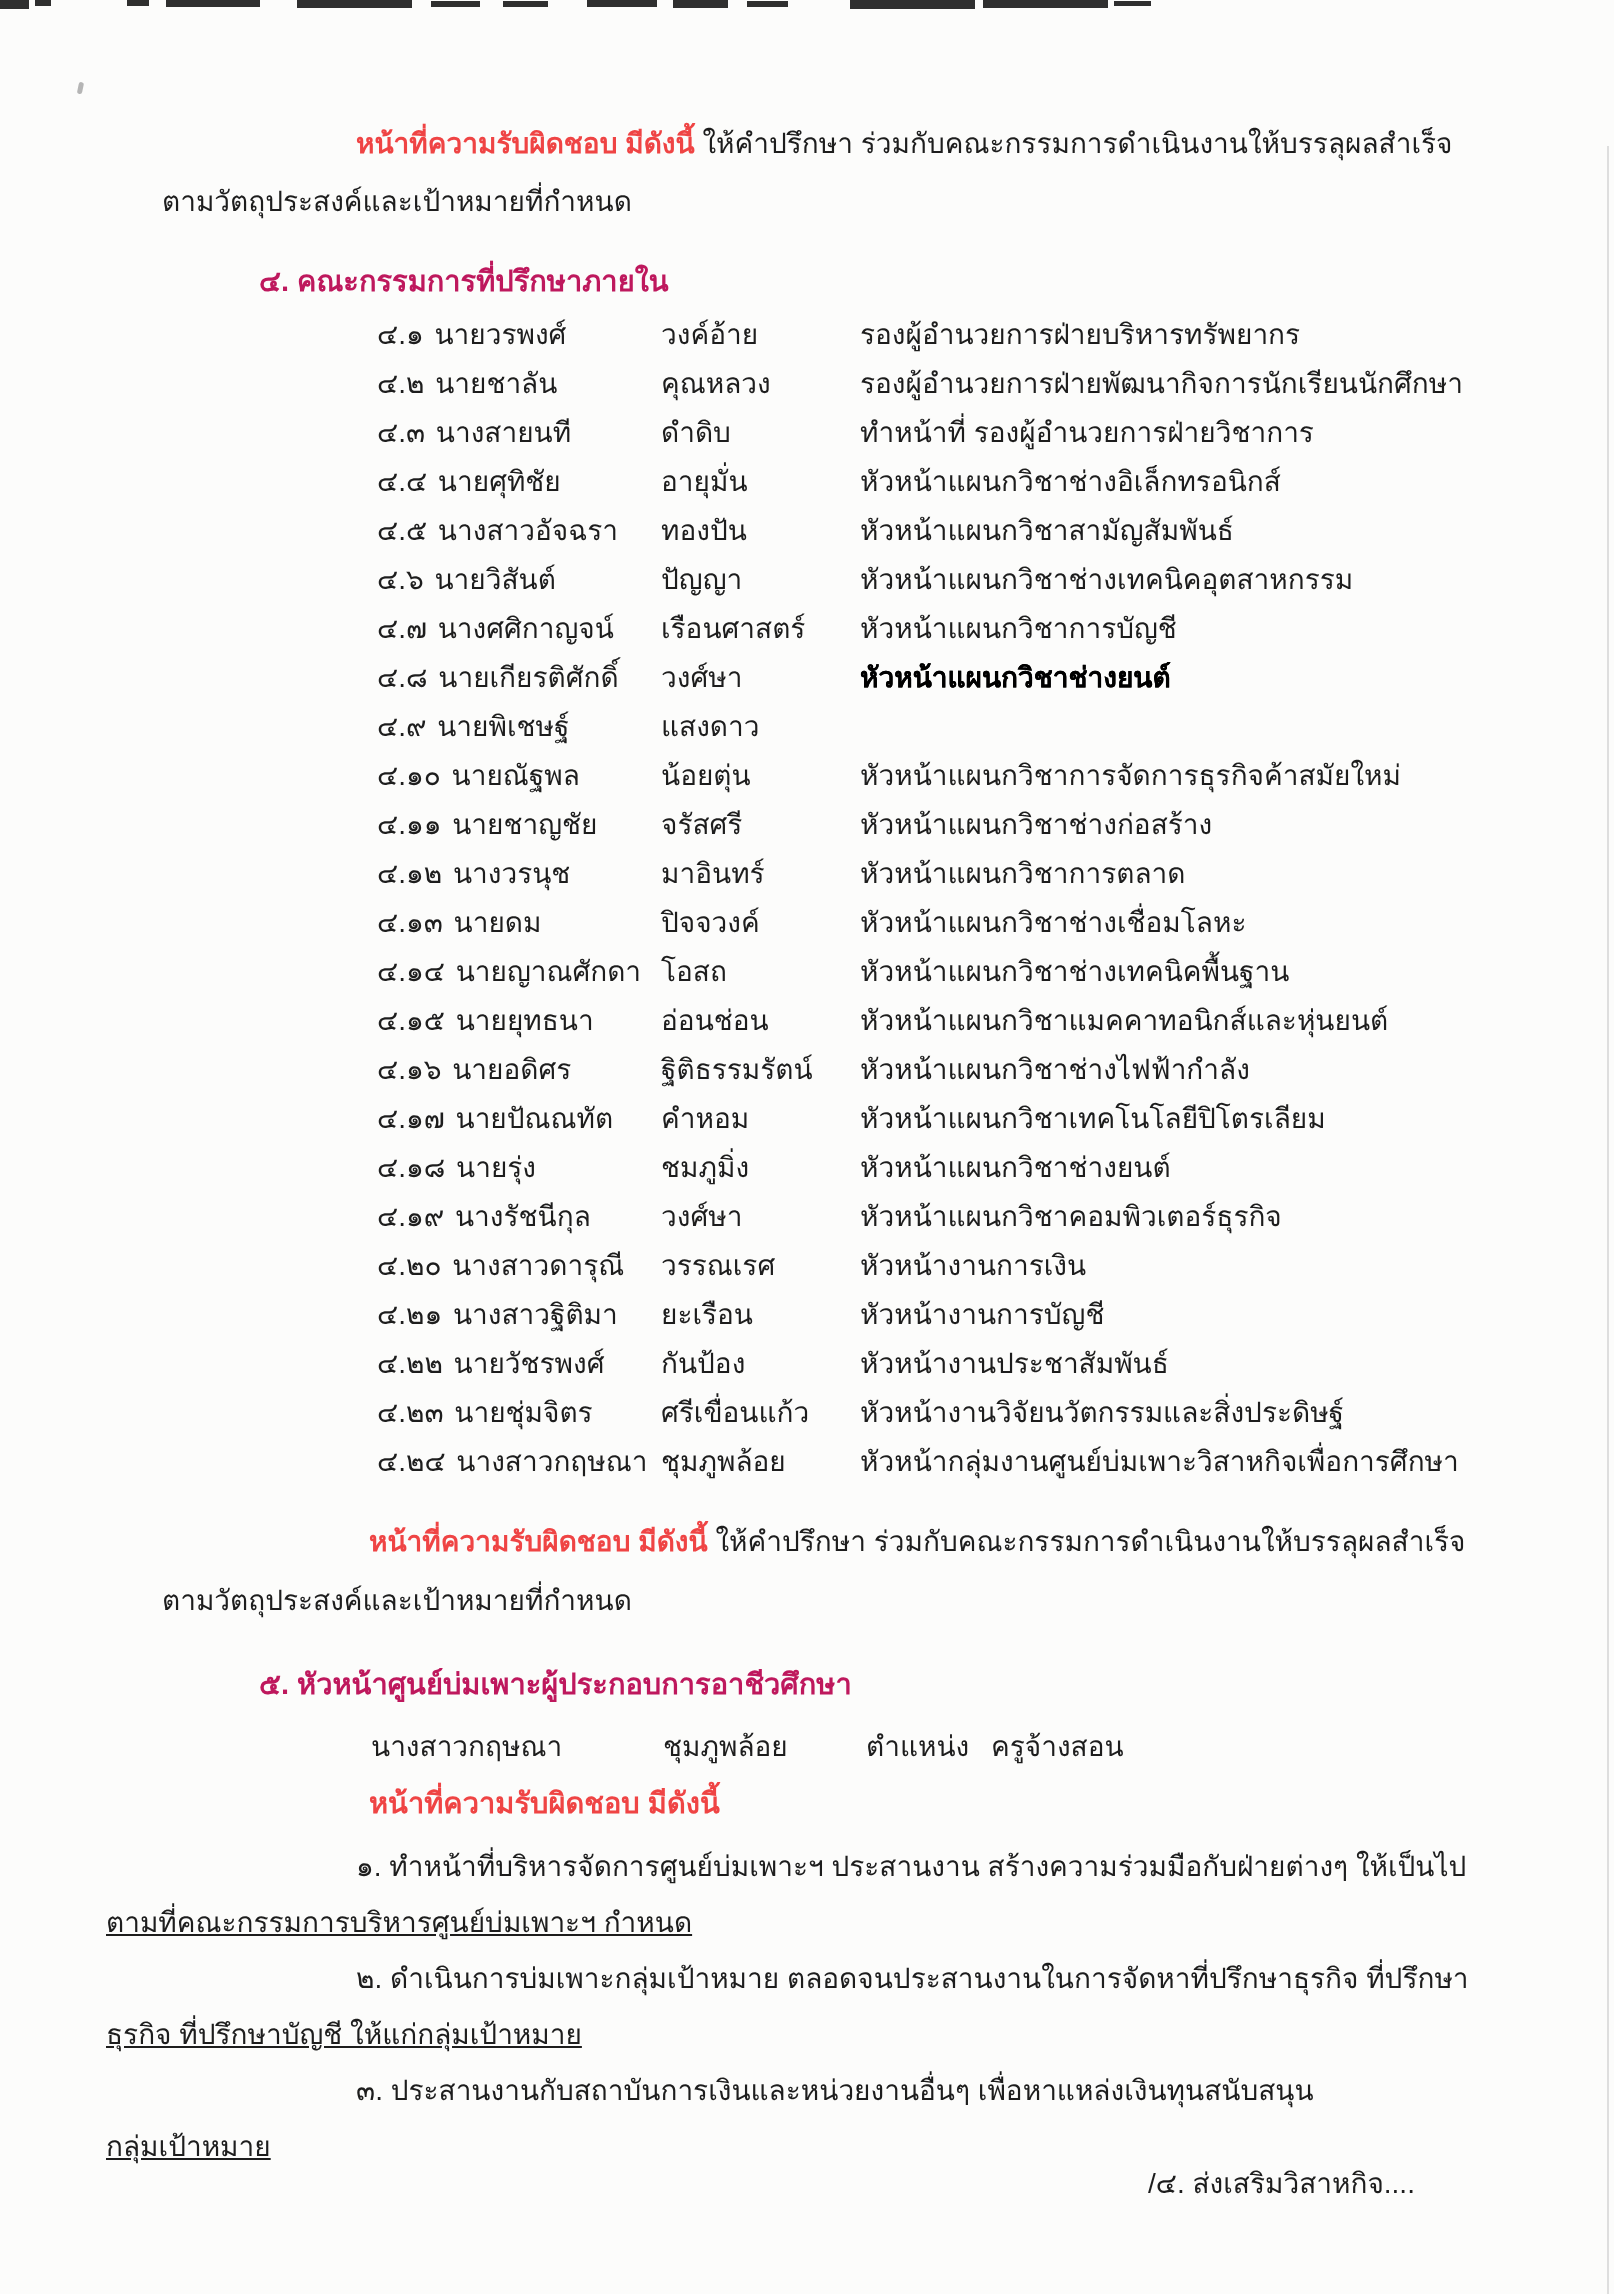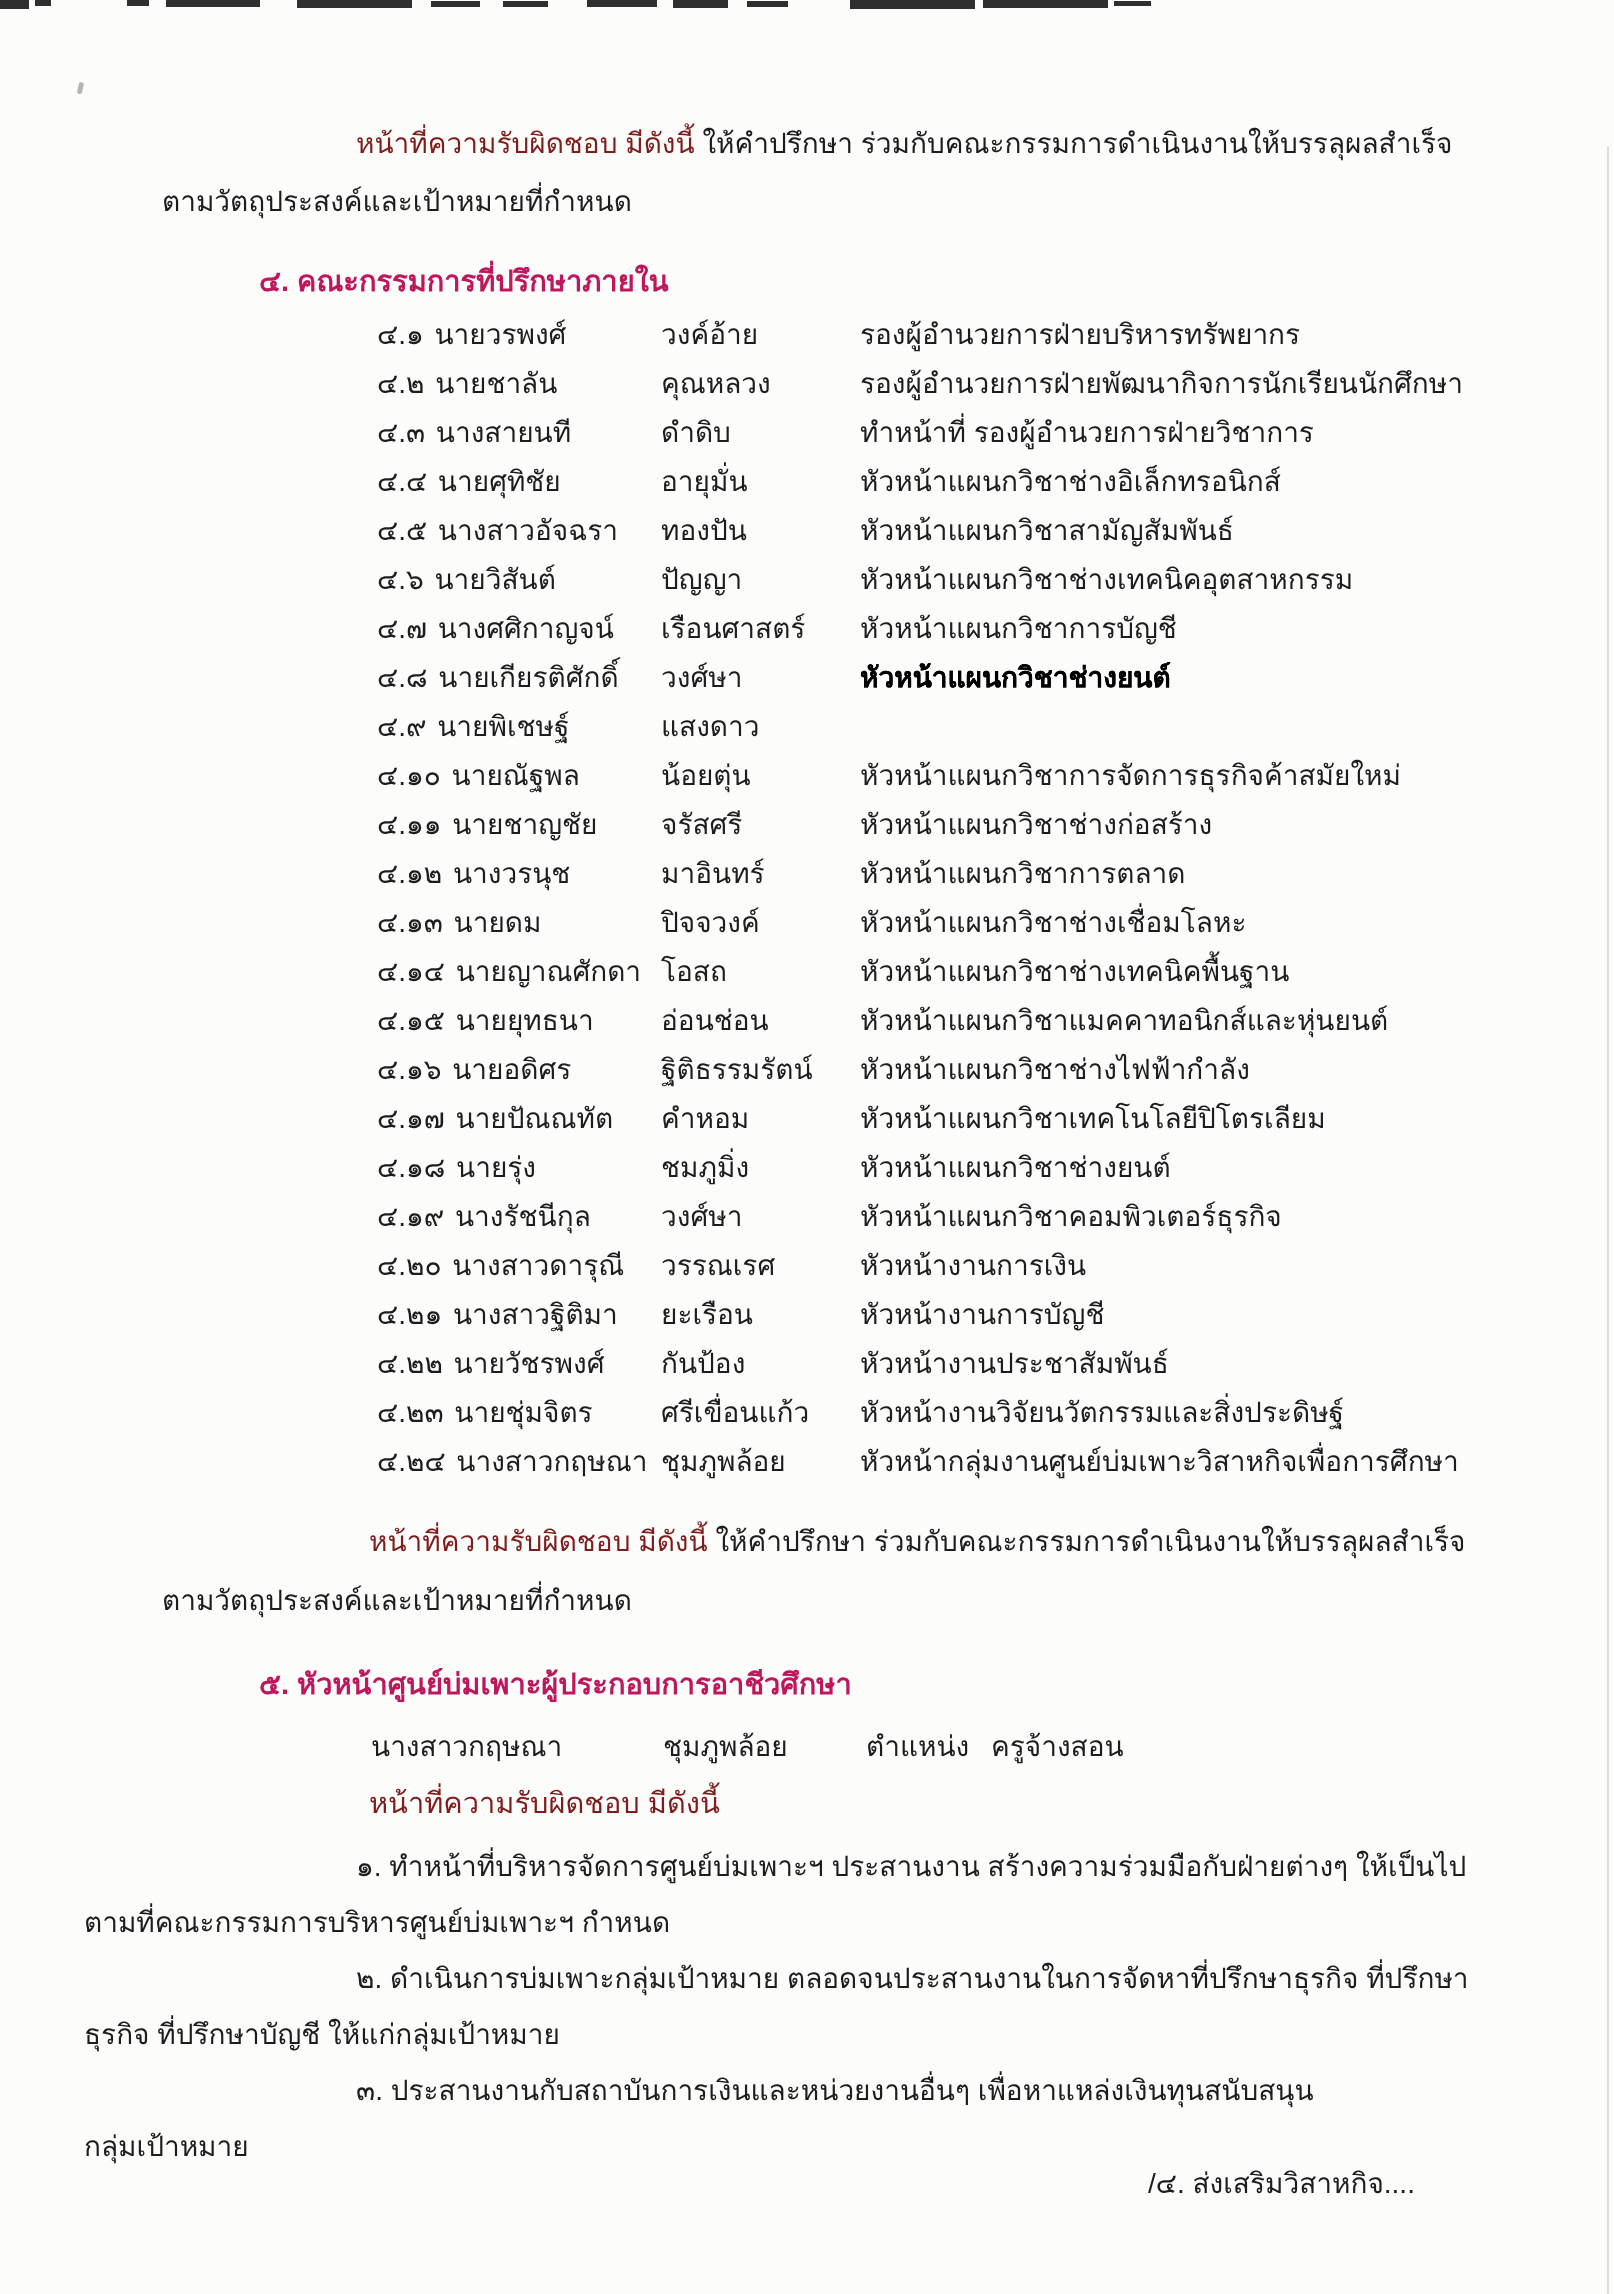--- a/index.html
+++ b/index.html
@@ -6,39 +6,39 @@
   .page{
     position:relative;
     width:1614px;height:2295px;
     margin:0 auto;
     background:#fcfcfb;
     font-family:"Liberation Sans","DejaVu Sans",sans-serif;
     color:#1d1d1d;
     overflow:hidden;
   }
   .line{position:absolute;white-space:nowrap;font-size:28px;line-height:41px;}
-  .b{font-weight:400;color:#7f1d1d;}
+  .b{font-weight:700;color:#ef4444;}
   .h{font-size:29px;font-weight:700;color:#be185d;}
 
   
   .members{position:absolute;top:310px;left:0;right:0;padding-left:24px;}
   .row{height:49px;line-height:49px;font-size:28px;white-space:nowrap;padding-left:353px;display:flex;}
   .row .c1{width:284px;display:inline-flex;gap:10.7px;}
   .row .c2{width:199px;}
   .row .c3{flex:1;}
   .row.dark .c3{font-weight:600;color:#000;text-shadow:0 0 0.5px #000;}
 
   
   .p-abs{position:absolute;white-space:nowrap;font-size:28px;}
 
   
   .duties{position:absolute;top:1839px;left:0;right:0;}
   .duty-line{height:56px;line-height:56px;font-size:28px;white-space:nowrap;}
   .duty-line.l1{padding-left:356px;}
-  .duty-line.l2{padding-left:84px;}
+  .duty-line.l2{padding-left:106px;text-decoration:underline;}
 
   
   .ta{position:absolute;background:#2f2f2f;}
   .speck{position:absolute;left:78px;top:82px;width:4.9px;height:11.7px;background:#8f8f8f;border-radius:2.9px;transform:rotate(12deg);opacity:.65;}
   .edge-line{position:absolute;left:1607px;top:146px;width:2px;height:2148px;background:#dedede;}
 </style>
 </head>
 <body>
 
 <div class="page">

